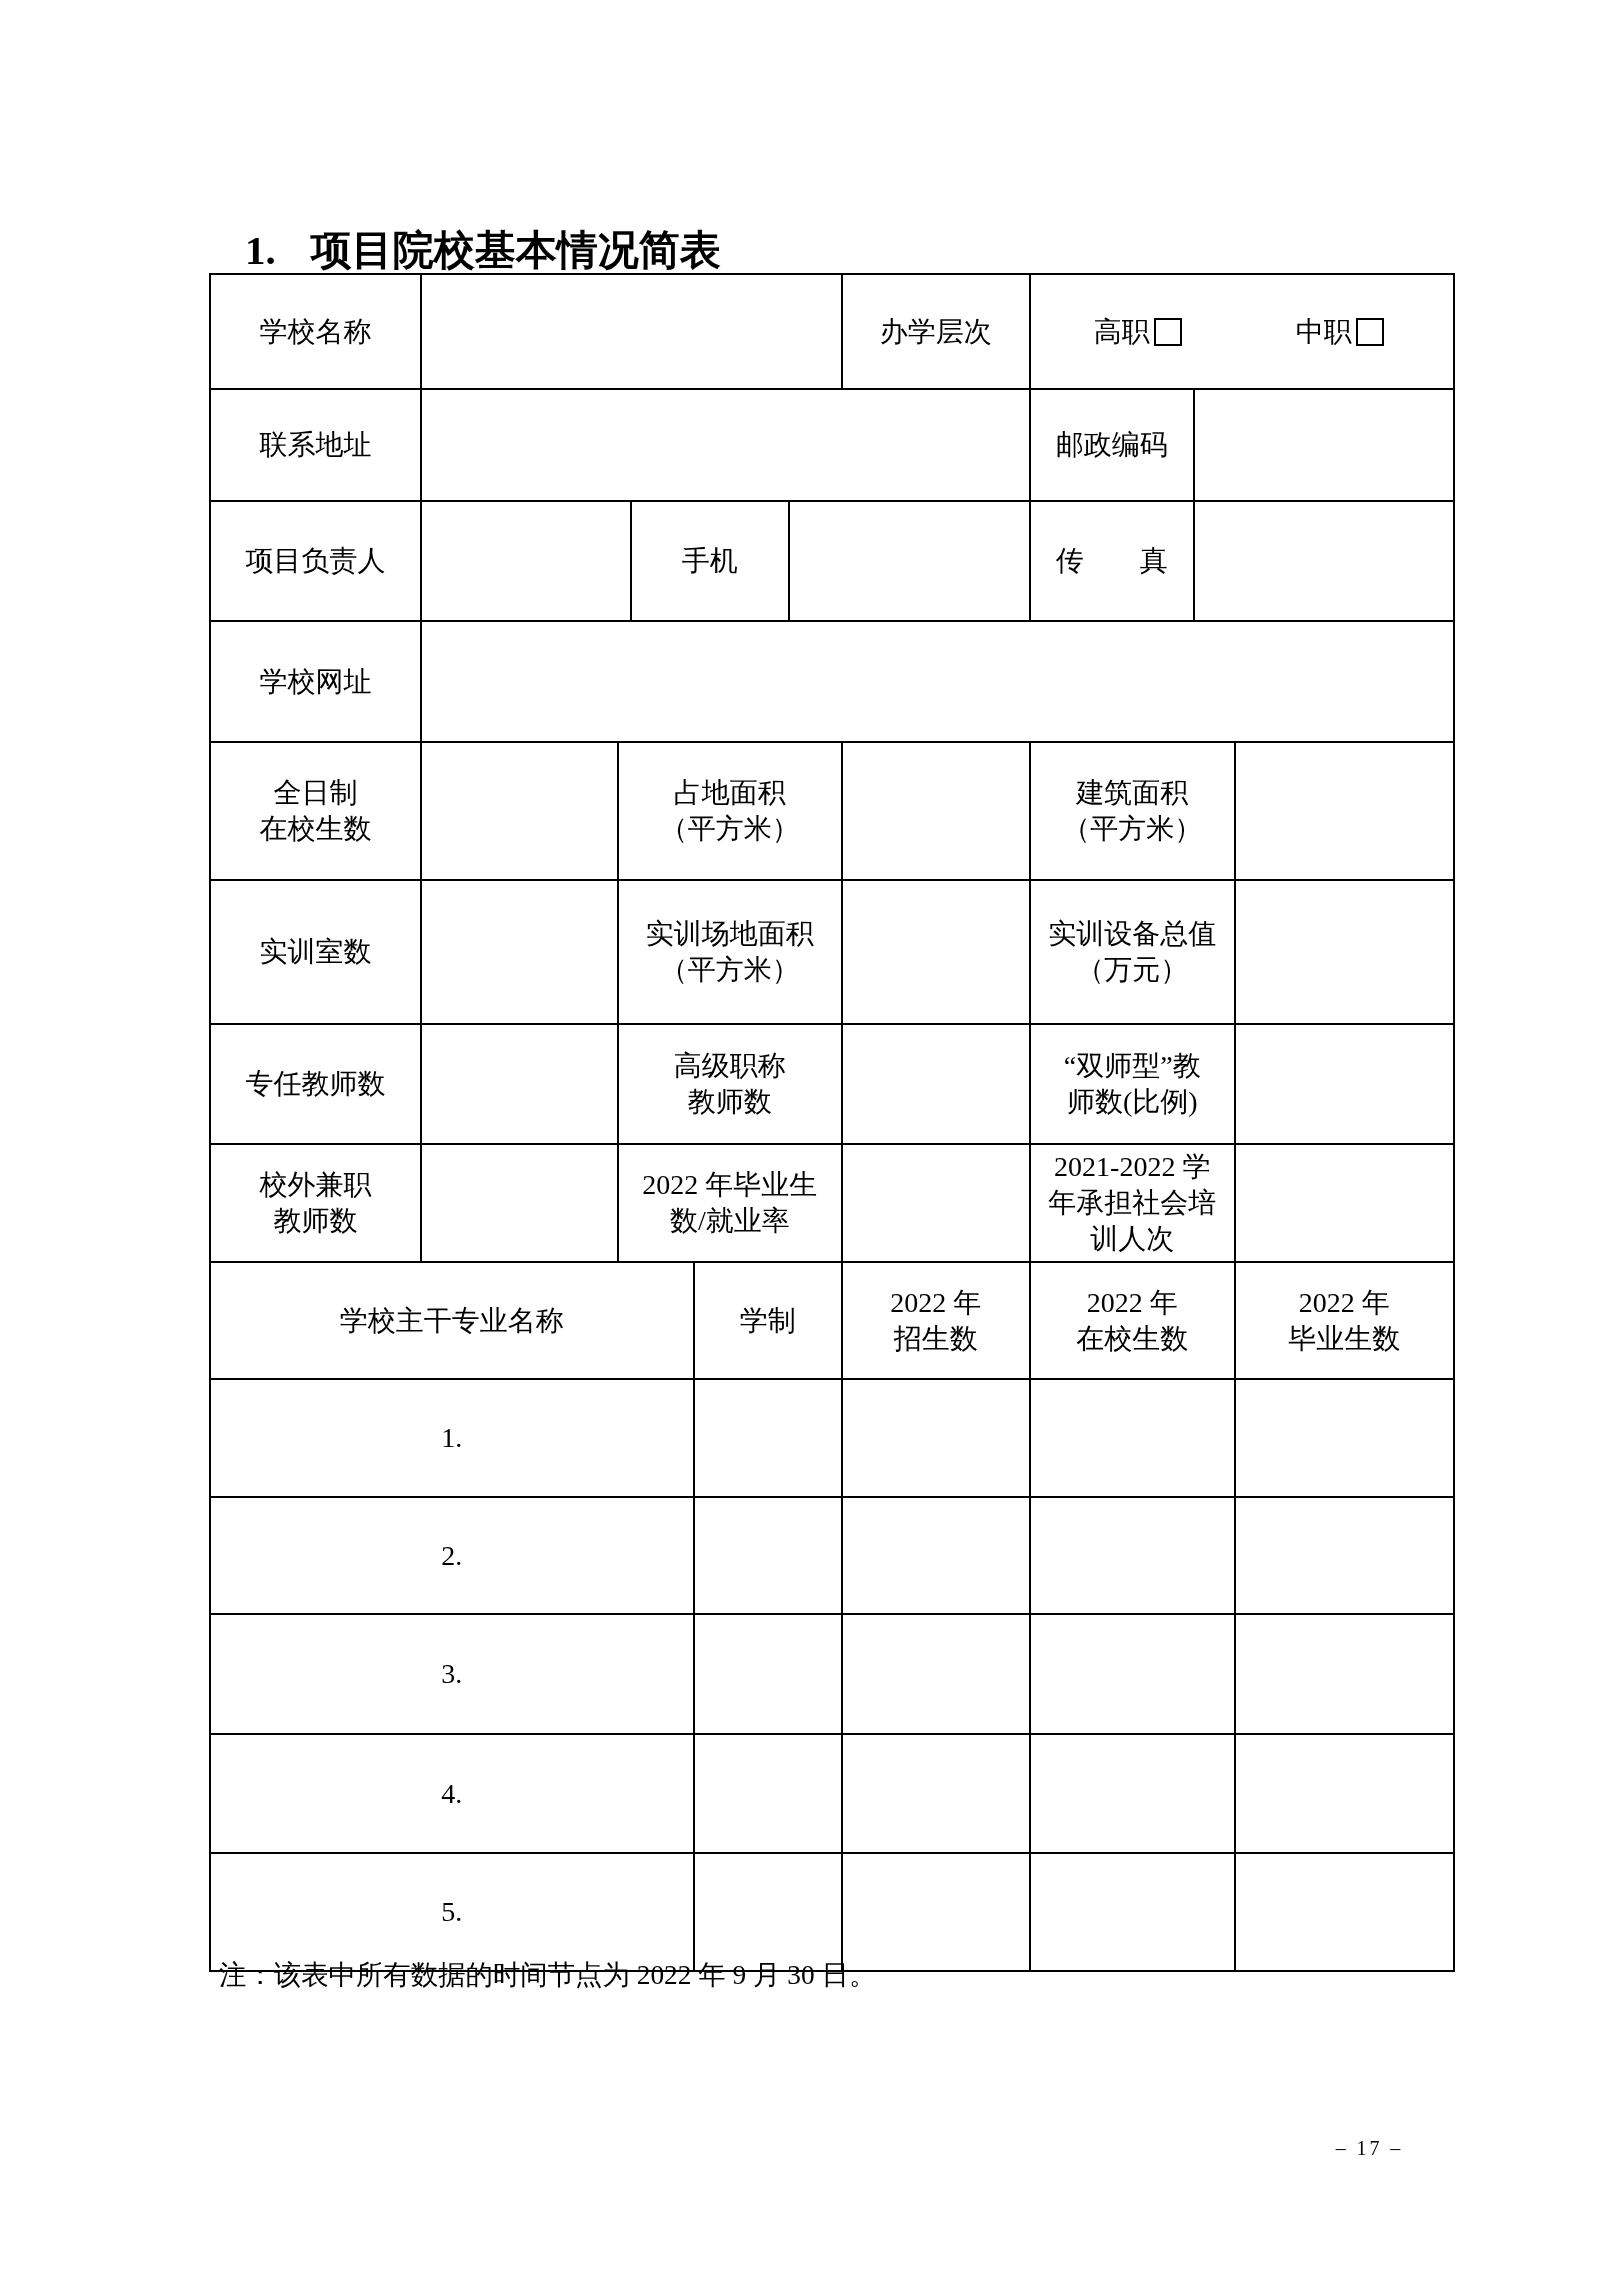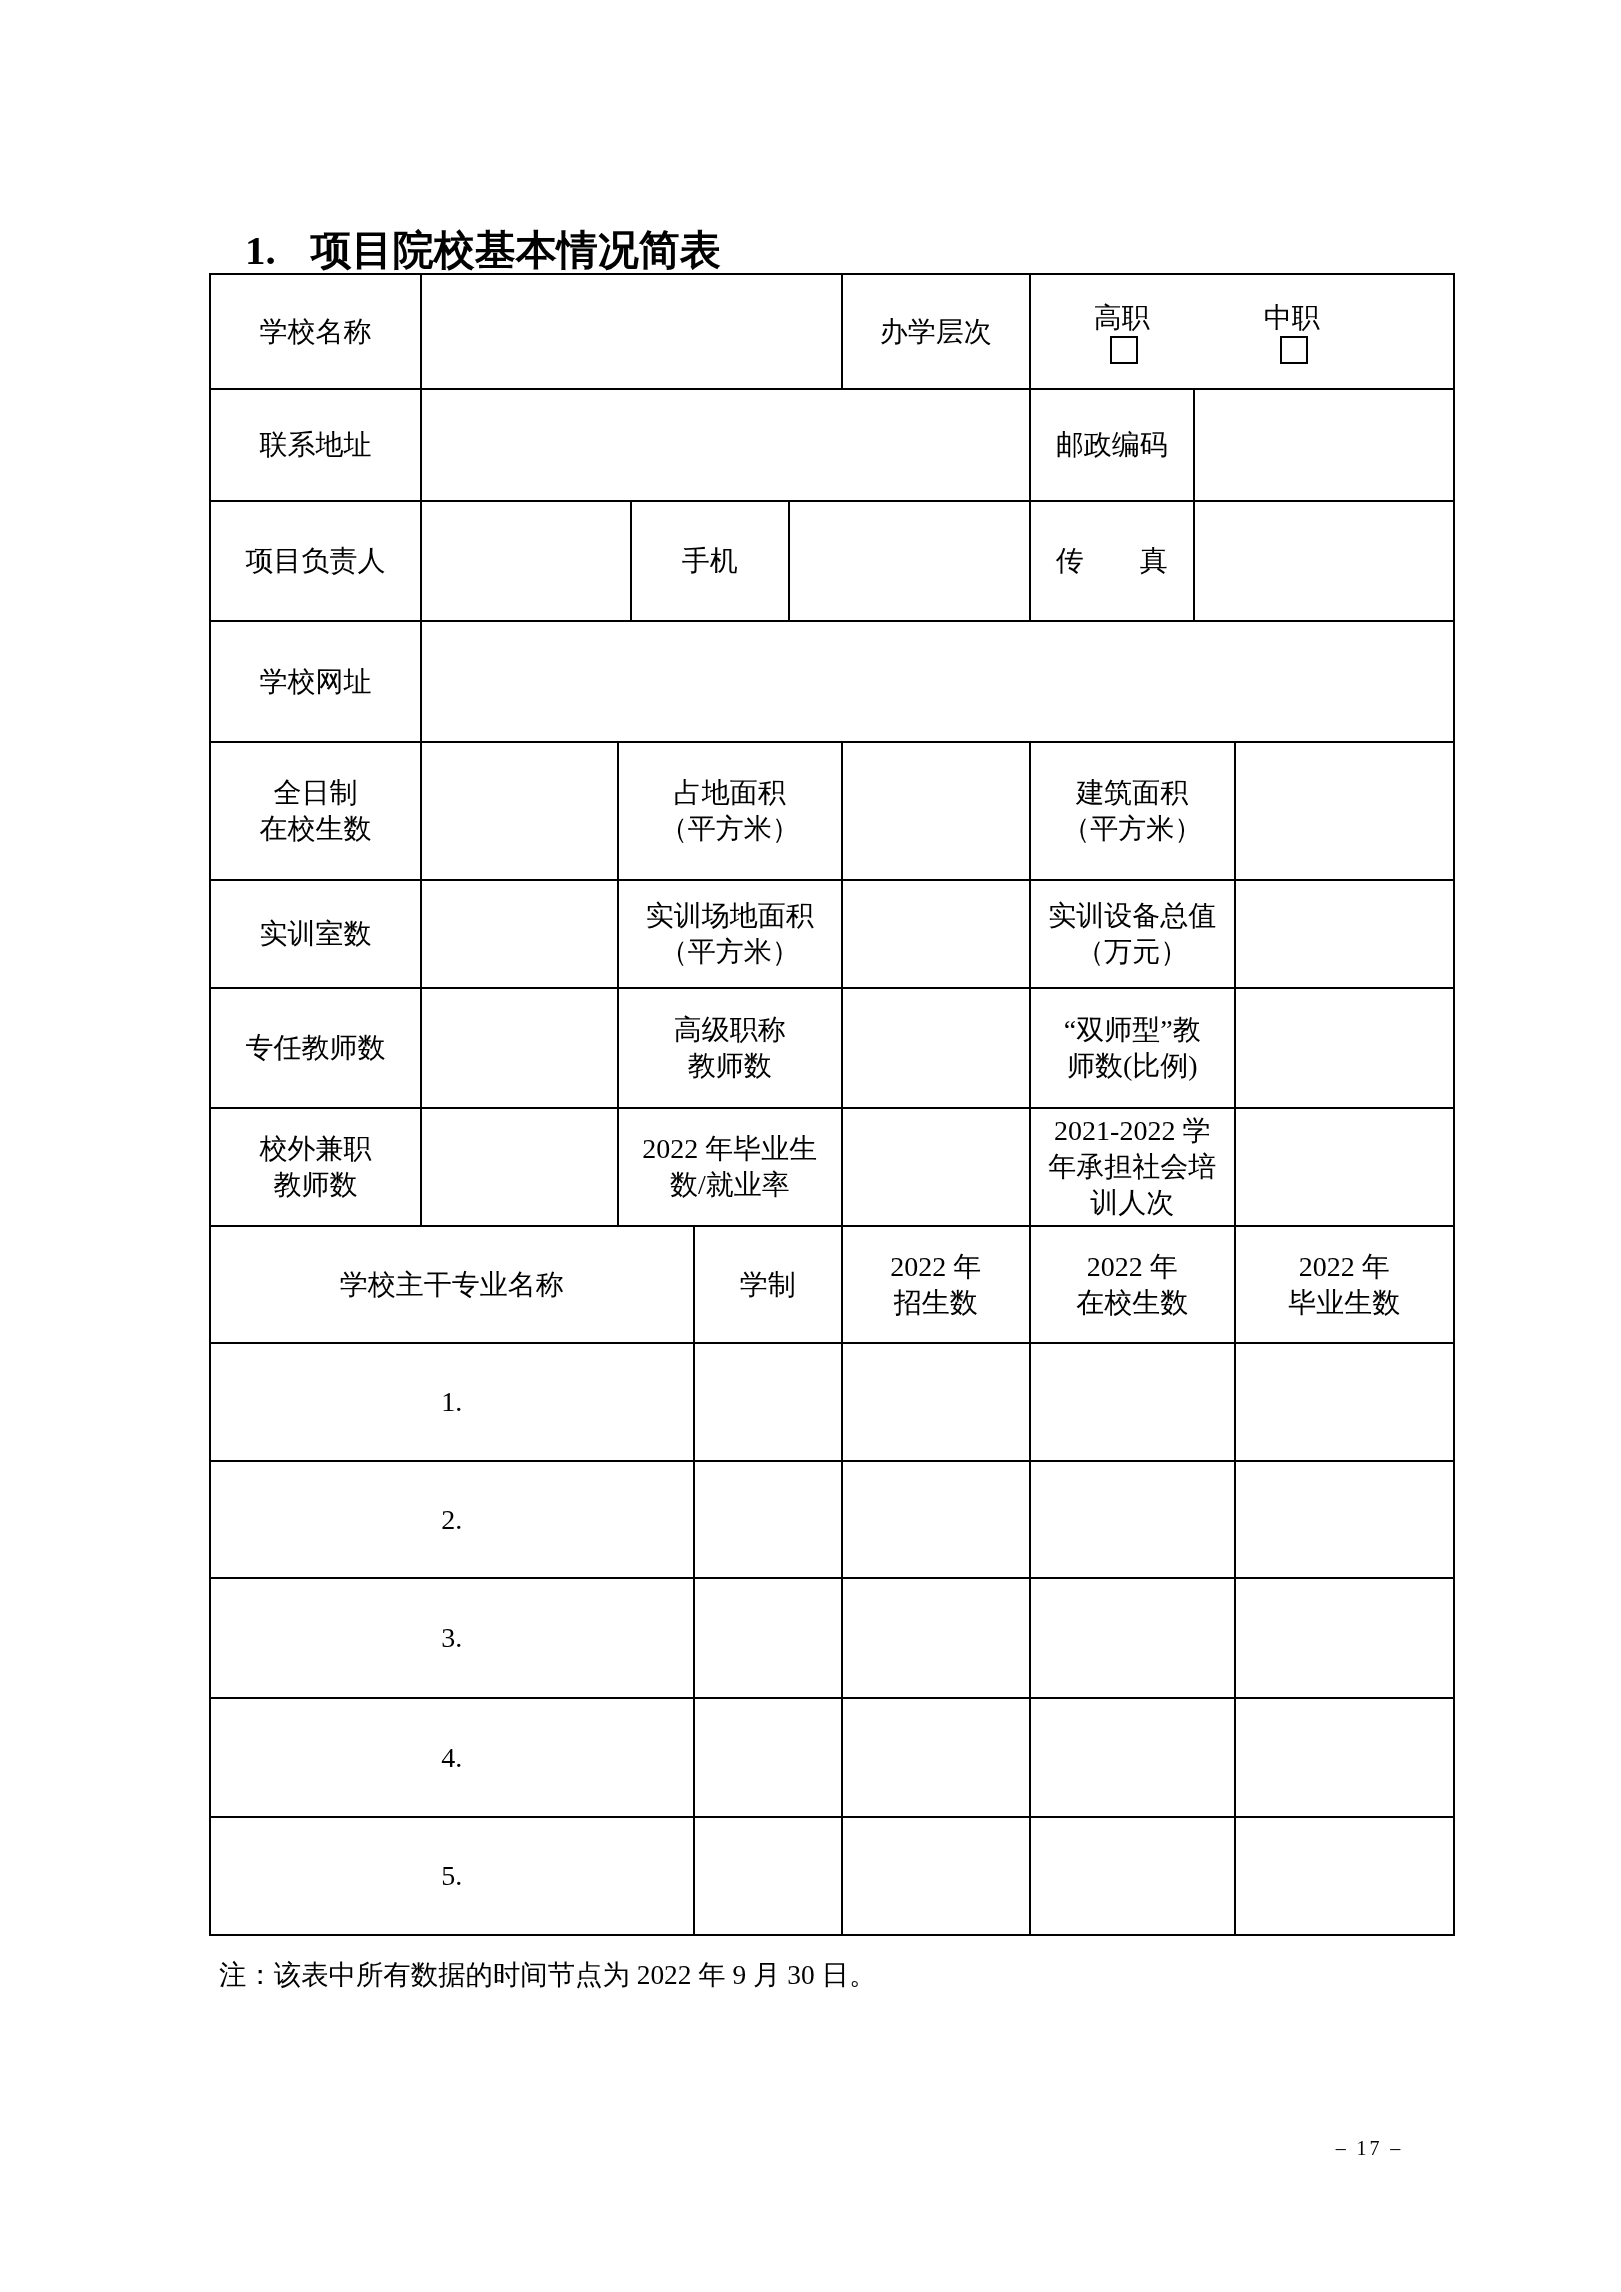--- a/index.html
+++ b/index.html
@@ -47,21 +47,21 @@
     text-align: left;
     padding-left: 11.8px;
     font-size: 28px;
   }
   .opts {
     display: flex;
     align-items: center;
     padding-left: 63px;
     gap: 114px;
   }
-  .opt { display: inline-flex; align-items: center; white-space: nowrap; flex-direction: column; }
+  .opt { display: inline-flex; align-items: center; white-space: nowrap; }
   .checkbox-box {
     display: inline-block;
     width: 28px;
     height: 28px;
     border: 2px solid #000000;
     margin-left: 3.9px;
     vertical-align: middle;
   }
   .footnote {
     position: absolute;
@@ -151,21 +151,21 @@
 在校生数</td>
       <td></td>
       <td colspan="4" class="lbl">占地面积
 （平方米）</td>
       <td></td>
       <td colspan="2" class="lbl">建筑面积
 （平方米）</td>
       <td></td>
     </tr>
 
-    <tr style="height:108px">
+    <tr style="height:144px">
       <td class="lbl">实训室数</td>
       <td></td>
       <td colspan="4" class="lbl">实训场地面积
 （平方米）</td>
       <td></td>
       <td colspan="2" class="lbl">实训设备总值
 （万元）</td>
       <td></td>
     </tr>
 

